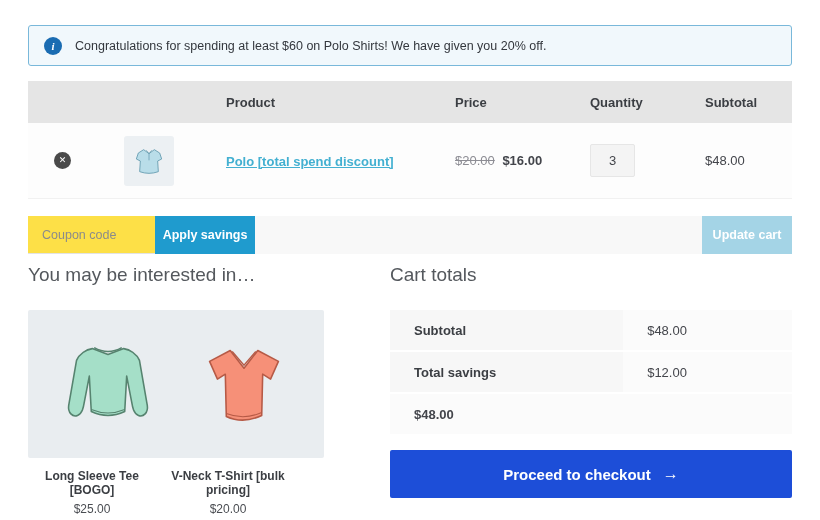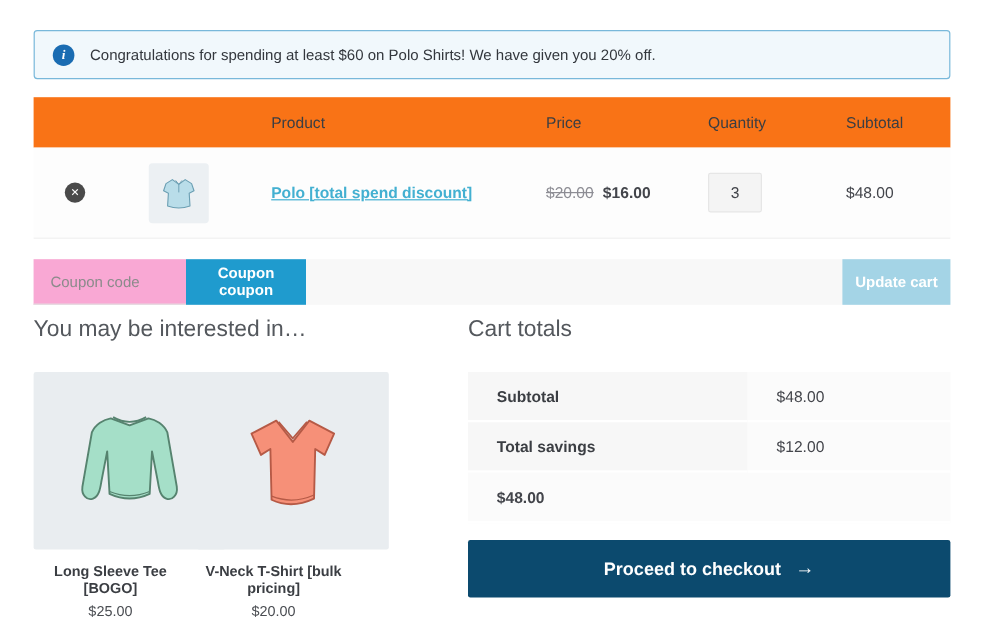--- a/index.html
+++ b/index.html
@@ -28,22 +28,22 @@
   }
   .notice-text { font-size: 12.5px; color: #33373d; }
 
   
   .hrow, .brow {
     display: grid;
     grid-template-columns: 64px 110px 253px 135px 115px 1fr;
     align-items: center;
   }
   .hrow {
-    background: #f97316; height: 42px;
-    font-size: 13px; font-weight: normal; color: #3b3e43;
+    background: #e5e5e5; height: 42px;
+    font-size: 13px; font-weight: bold; color: #3b3e43;
   }
   .cell-product { padding-left: 24px; }
   .brow {
     height: 76px; background: #fdfdfd;
     border-bottom: 1px solid #f1f1f1;
   }
   .remove-btn {
     width: 17px; height: 17px; border-radius: 50%;
     background: #4a4a4a; color: #fff; border: none; padding: 0;
     font-size: 9px; line-height: 17px; text-align: center;
@@ -67,21 +67,21 @@
     border: 1px solid #e6e6e6; border-radius: 2px;
     text-align: center; font-size: 13px; color: #43454b;
     font-family: "Liberation Sans", sans-serif;
   }
   .subtotal-cell { font-size: 13px; color: #43454b; }
 
   
   .actions-bar { margin-top: 17px; background: #f8f8f8; height: 38px; display: flex; }
   .coupon-input {
     width: 127px; border: none; border-bottom: 1px solid #e3e3e3;
-    background: #f9a8d4; padding: 0 14px;
+    background: #fde047; padding: 0 14px;
     font-size: 12.5px; color: #555;
     font-family: "Liberation Sans", sans-serif;
   }
   .coupon-input::placeholder { color: #8b8b8b; opacity: 1; }
   .apply-btn {
     width: 100px; background: #1f9bce; color: #fff; border: none;
     font-weight: bold; font-size: 12.5px; cursor: pointer;
     font-family: "Liberation Sans", sans-serif;
   }
   .update-btn {
@@ -117,21 +117,21 @@
     font-size: 13px; font-weight: bold; color: #3b3e43;
   }
   .totals-value {
     flex: 1; background: #fbfbfb; border-bottom: 2px solid #ffffff;
     display: flex; align-items: center; padding-left: 24px;
     font-size: 13px; color: #43454b;
   }
   .totals-row:last-child .totals-value { font-weight: bold; }
   .checkout-btn {
     margin-top: 14px; width: 100%; height: 48px;
-    background: #0c4a6e; color: #fff; border: none; border-radius: 2px;
+    background: #1d4ed8; color: #fff; border: none; border-radius: 2px;
     font-size: 15px; font-weight: bold; cursor: pointer;
     font-family: "Liberation Sans", sans-serif;
     display: flex; align-items: center; justify-content: center; gap: 12px;
   }
   .checkout-arrow { font-size: 16px; font-weight: bold; }
 </style>
 </head>
 <body>
 
 <div class="page">
@@ -174,21 +174,21 @@
         <ins>$16.00</ins>
       </div>
       <div>
         <input class="qty-input" type="text" value="3" style="">
       </div>
       <div class="subtotal-cell">$48.00</div>
     </div>
 
     <div class="actions-bar">
       <input class="coupon-input" type="text" placeholder="Coupon code" style="">
-      <button class="apply-btn">Coupon coupon</button>
+      <button class="apply-btn">Apply savings</button>
       <button class="update-btn">Update cart</button>
     </div>
   </div>
 
   <div class="bottom">
 
     <div class="cross-sells">
       <h2 class="section-heading">You may be interested in…</h2>
       <div class="products">
 

